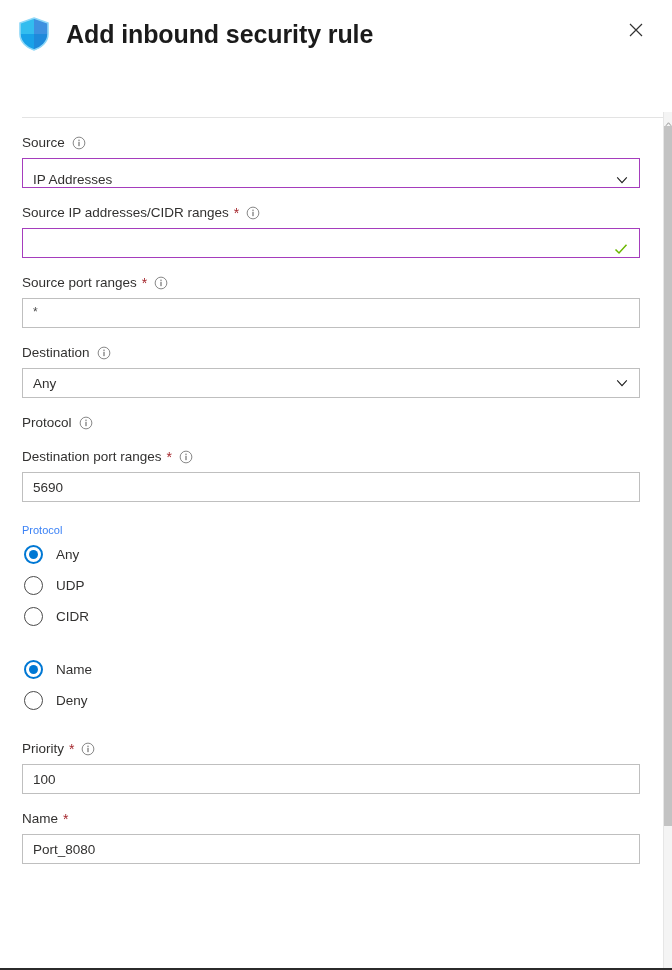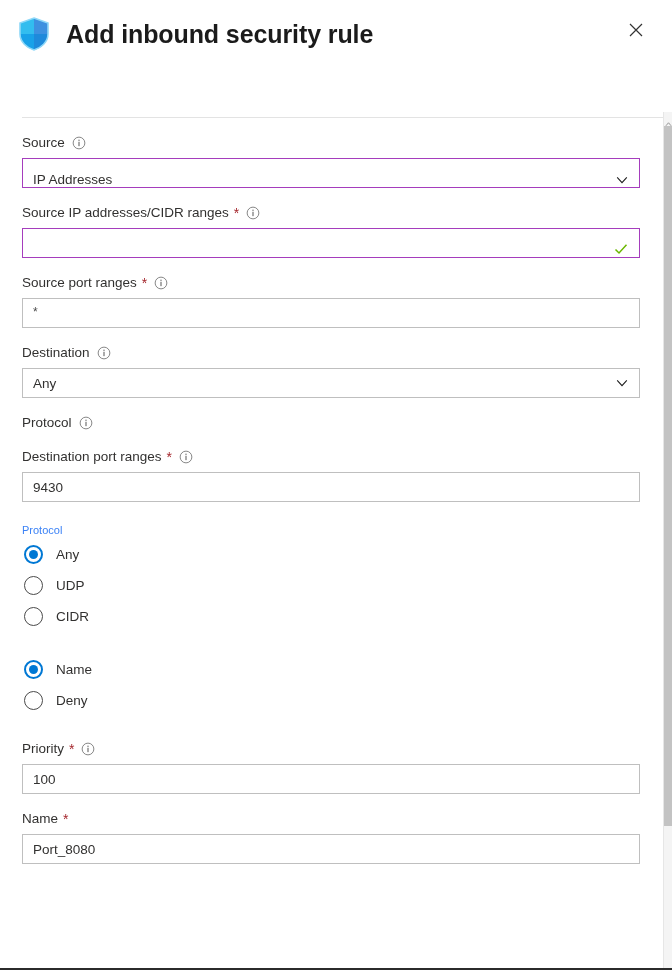--- a/index.html
+++ b/index.html
@@ -290,21 +290,21 @@
         <span class="req-star">*</span>
         <span class="info-icon">
           <svg viewBox="0 0 16 16" width="14" height="14" xmlns="http://www.w3.org/2000/svg">
             <circle cx="8" cy="8" r="6.7" fill="none" stroke="#767676" stroke-width="1"></circle>
             <circle cx="8" cy="4.8" r="0.85" fill="#767676"></circle>
             <rect x="7.3" y="6.6" width="1.4" height="5" fill="#767676"></rect>
           </svg>
         </span>
       </div>
       <div class="control">
-        <span class="val">9430</span>
+        <span class="val">5690</span>
       </div>
     </div>
 
     <div class="group" style="margin-top:22px;">
       <div class="group-label">Protocol</div>
       <div class="radio-row">
         <span class="radio checked"></span>
         <span class="radio-label">Any</span>
       </div>
       <div class="radio-row">

